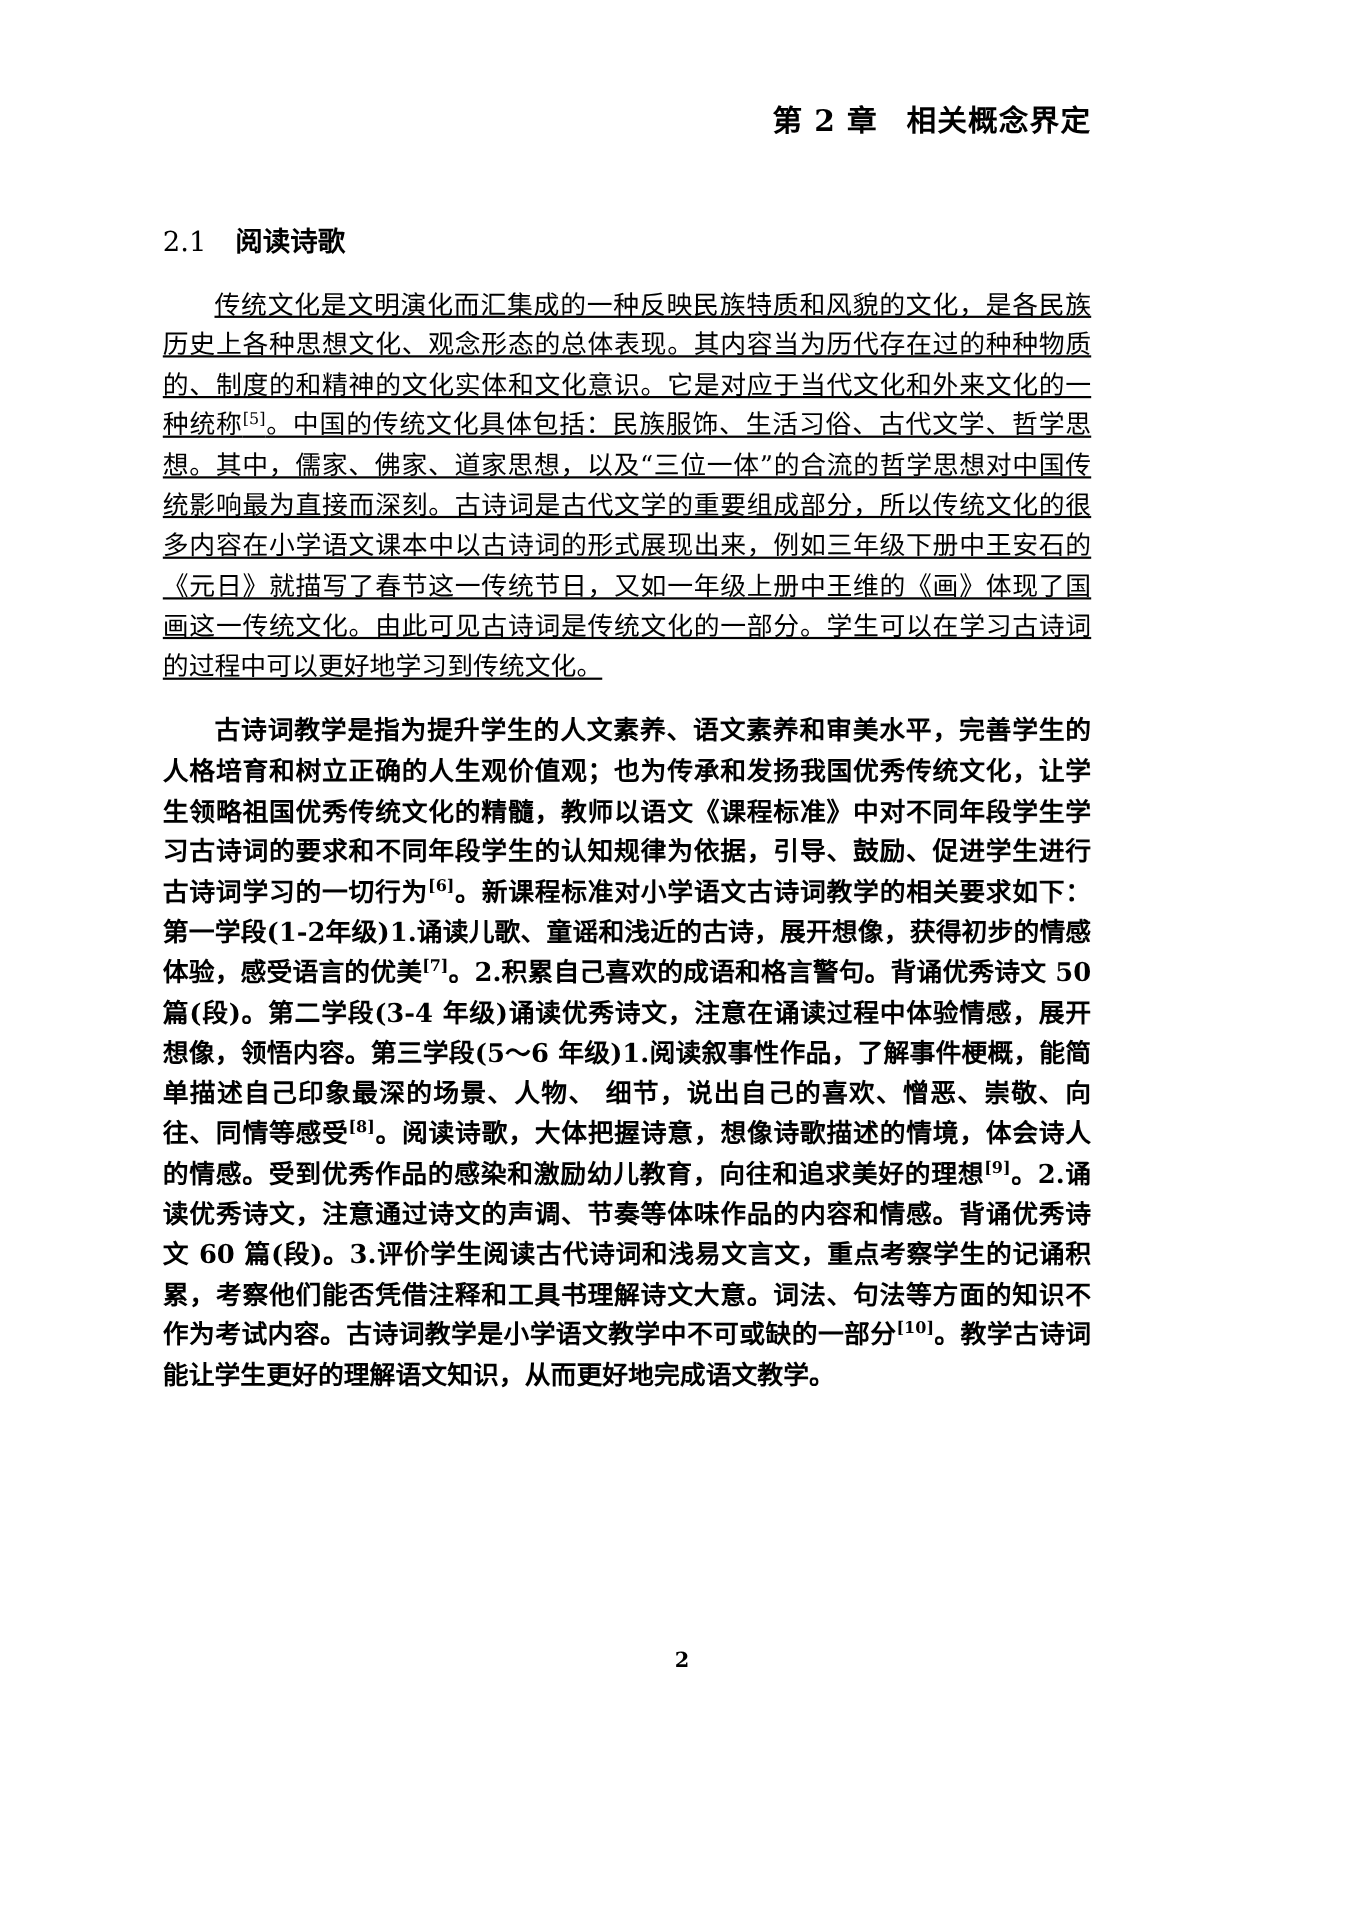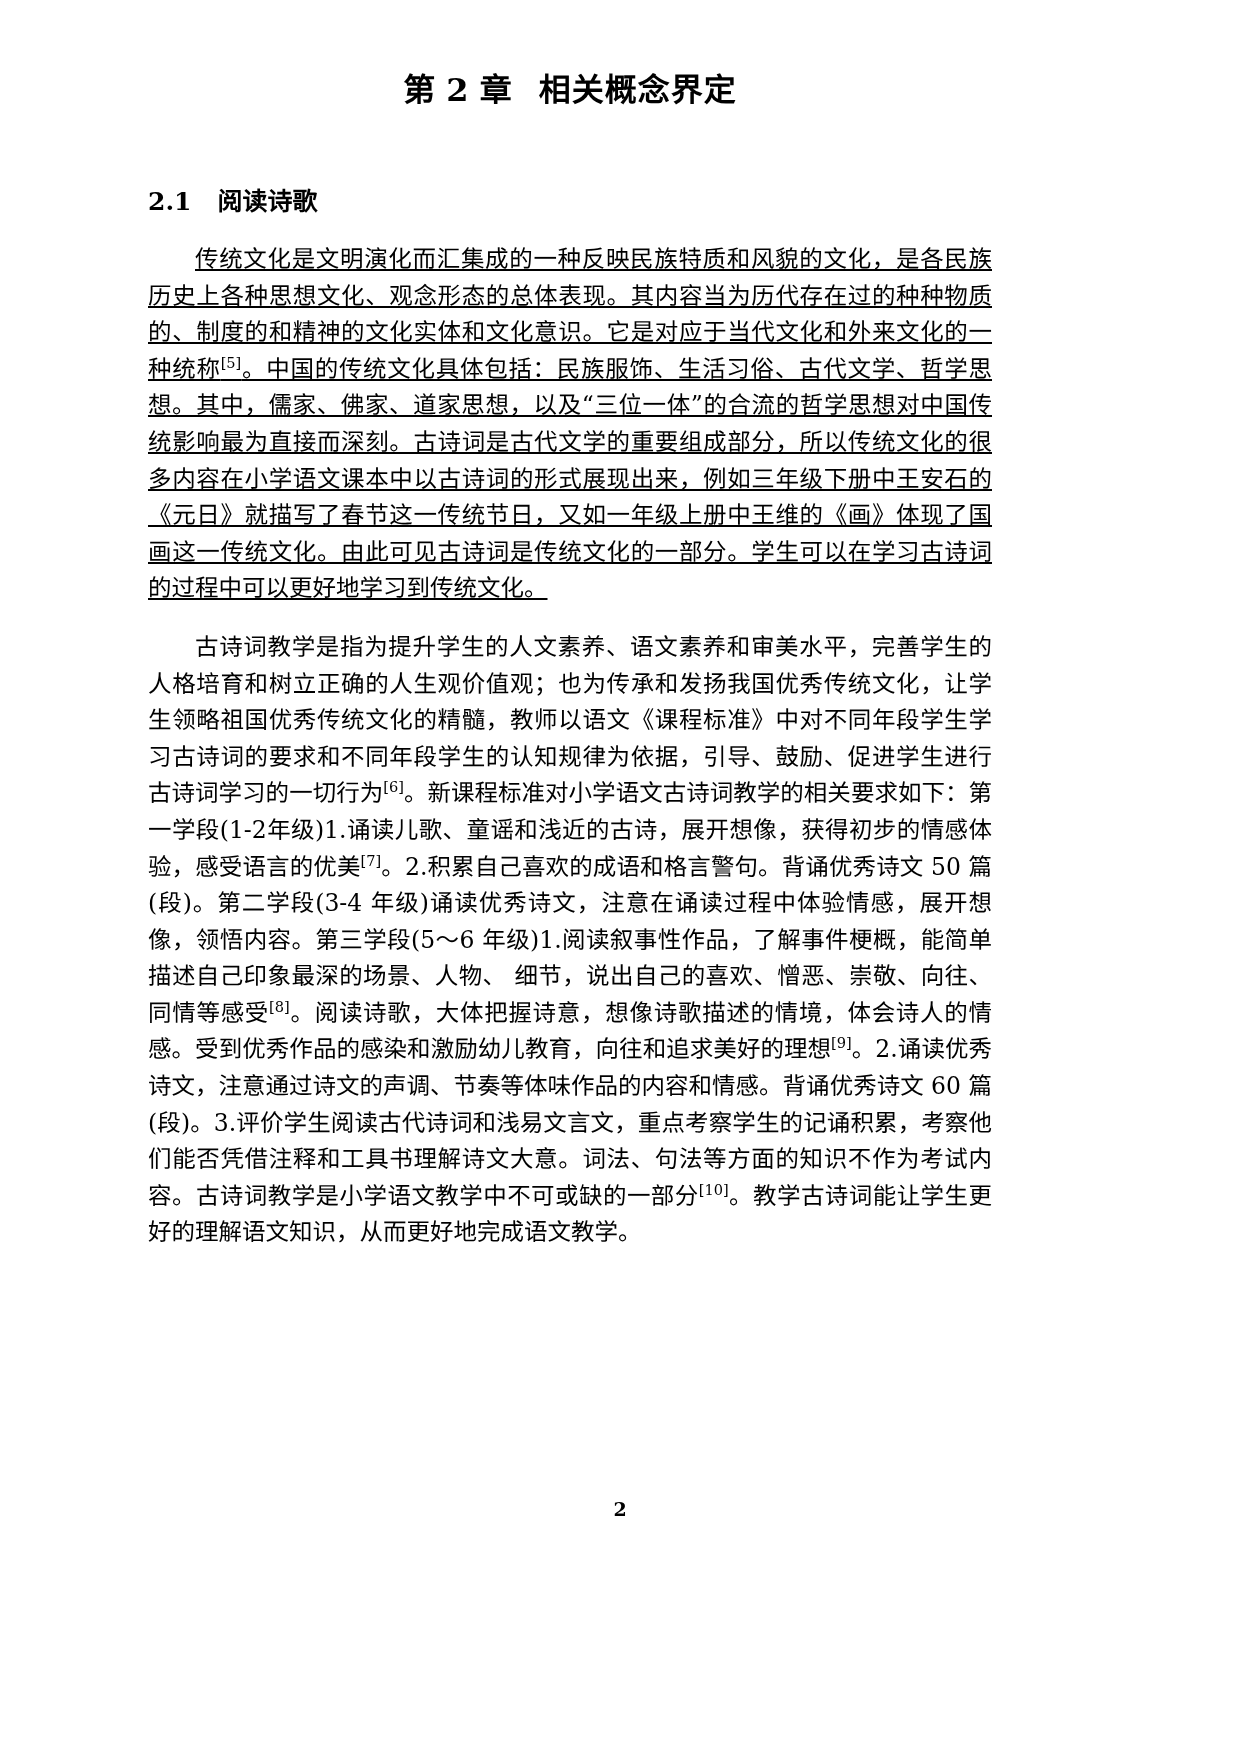--- a/index.html
+++ b/index.html
@@ -21,26 +21,26 @@
     box-sizing: border-box;
     overflow: hidden;
   }
   .content {
     position: absolute;
     left: 148px;
     top: 0;
     width: 844px;
   }
   .chapter-title {
-    text-align: center;
-    font-size: 32px;
+    text-align: right;
+    font-size: 27px;
     font-weight: bold;
     letter-spacing: 1px;
     margin: 0;
-    padding-top: 66px;
+    padding-top: 91px;
     line-height: 1.5;
     font-family: "DejaVu Sans", "Liberation Sans", sans-serif;
   }
   .chapter-title .num-gap {
     display: inline-block;
     width: 10px;
   }
   .chapter-title .title-gap {
     display: inline-block;
     width: 26px;
@@ -48,41 +48,41 @@
   h2.section-heading {
     font-size: 25px;
     font-weight: bold;
     margin: 0;
     line-height: 1.4;
     font-family: "DejaVu Sans", "Liberation Sans", sans-serif;
     letter-spacing: 0px;
   }
   h2.section-heading .sec-num {
     font-family: "DejaVu Serif", "Liberation Serif", serif;
-    font-weight: bold;
+    font-weight: normal;
   }
   h2.section-heading .sec-gap {
     display: inline-block;
     width: 26px;
   }
   .sec-2-1 { padding-top: 70px; }
   .sec-2-2 { padding-top: 62px; }
 
   p.body-text {
     font-size: 23.5px;
     line-height: 36.6px;
     text-align: justify;
     text-justify: inter-ideograph;
     margin: 0;
     text-indent: 2em;
     letter-spacing: 0px;
     word-break: break-all;
   }
   .para-1 { padding-top: 22px; text-decoration: underline; }
-  .para-2 { padding-top: 22px; }
+  .para-2 { padding-top: 22px; font-weight: bold; }
 
   sup.cite {
     font-size: 0.62em;
     vertical-align: super;
     line-height: 0;
   }
   .latin {
     font-family: "DejaVu Serif", "Liberation Serif", serif;
   }
   .footer-pagenum {

